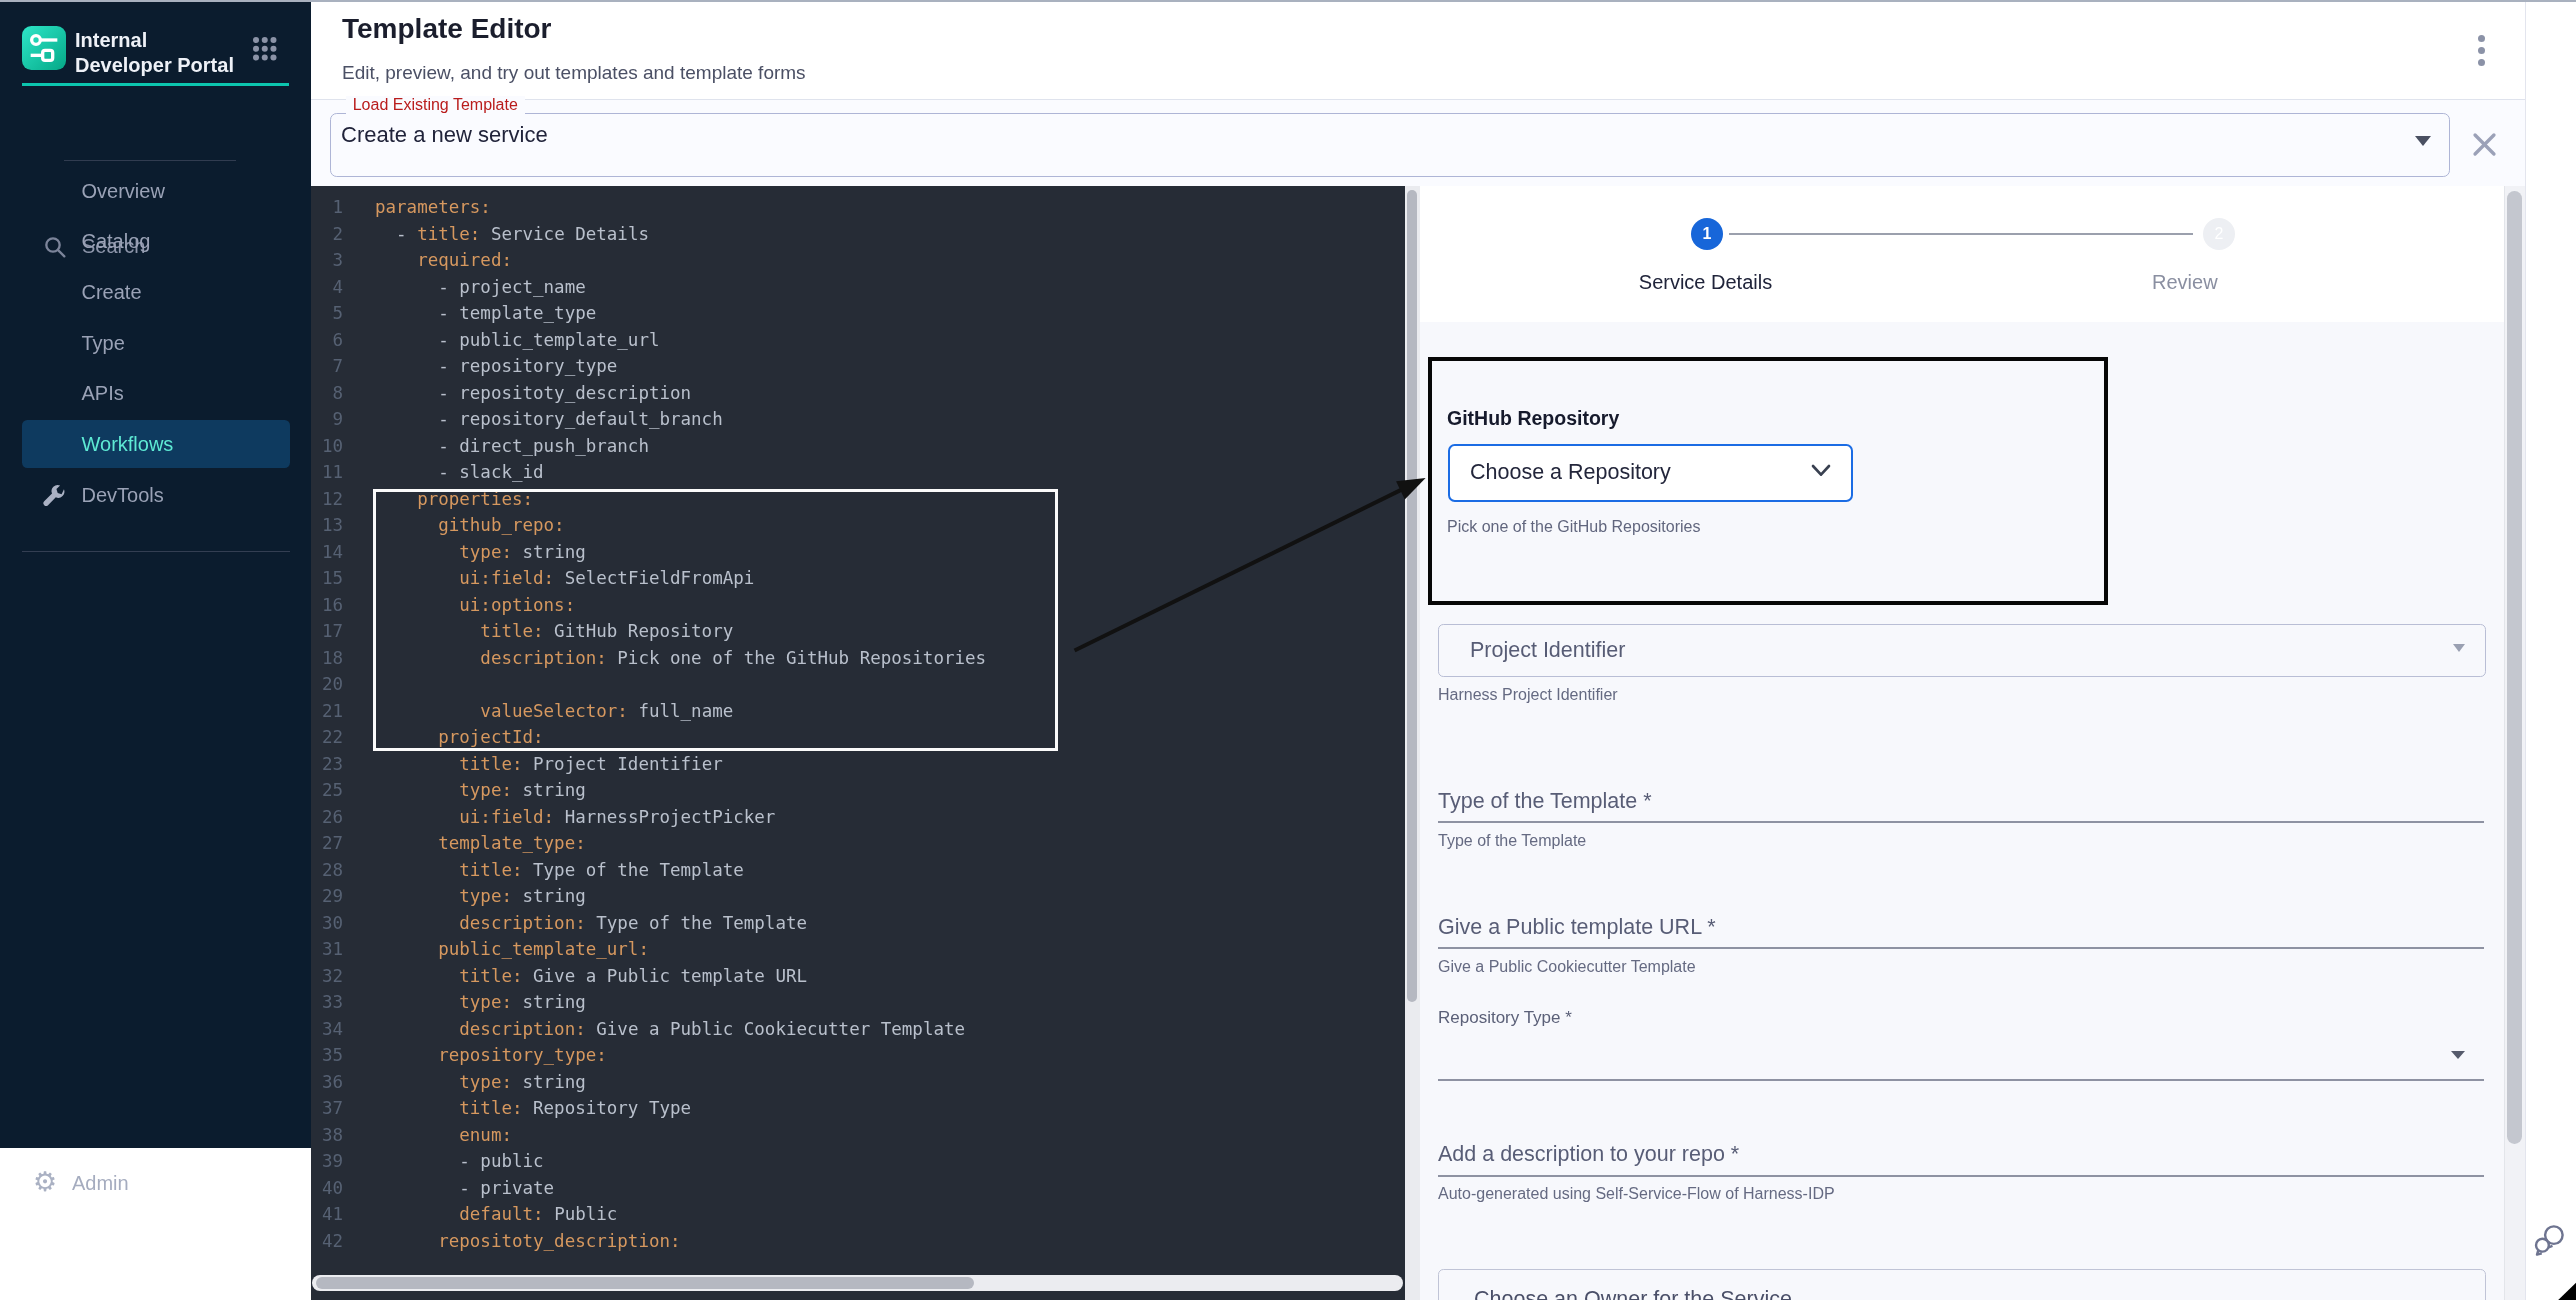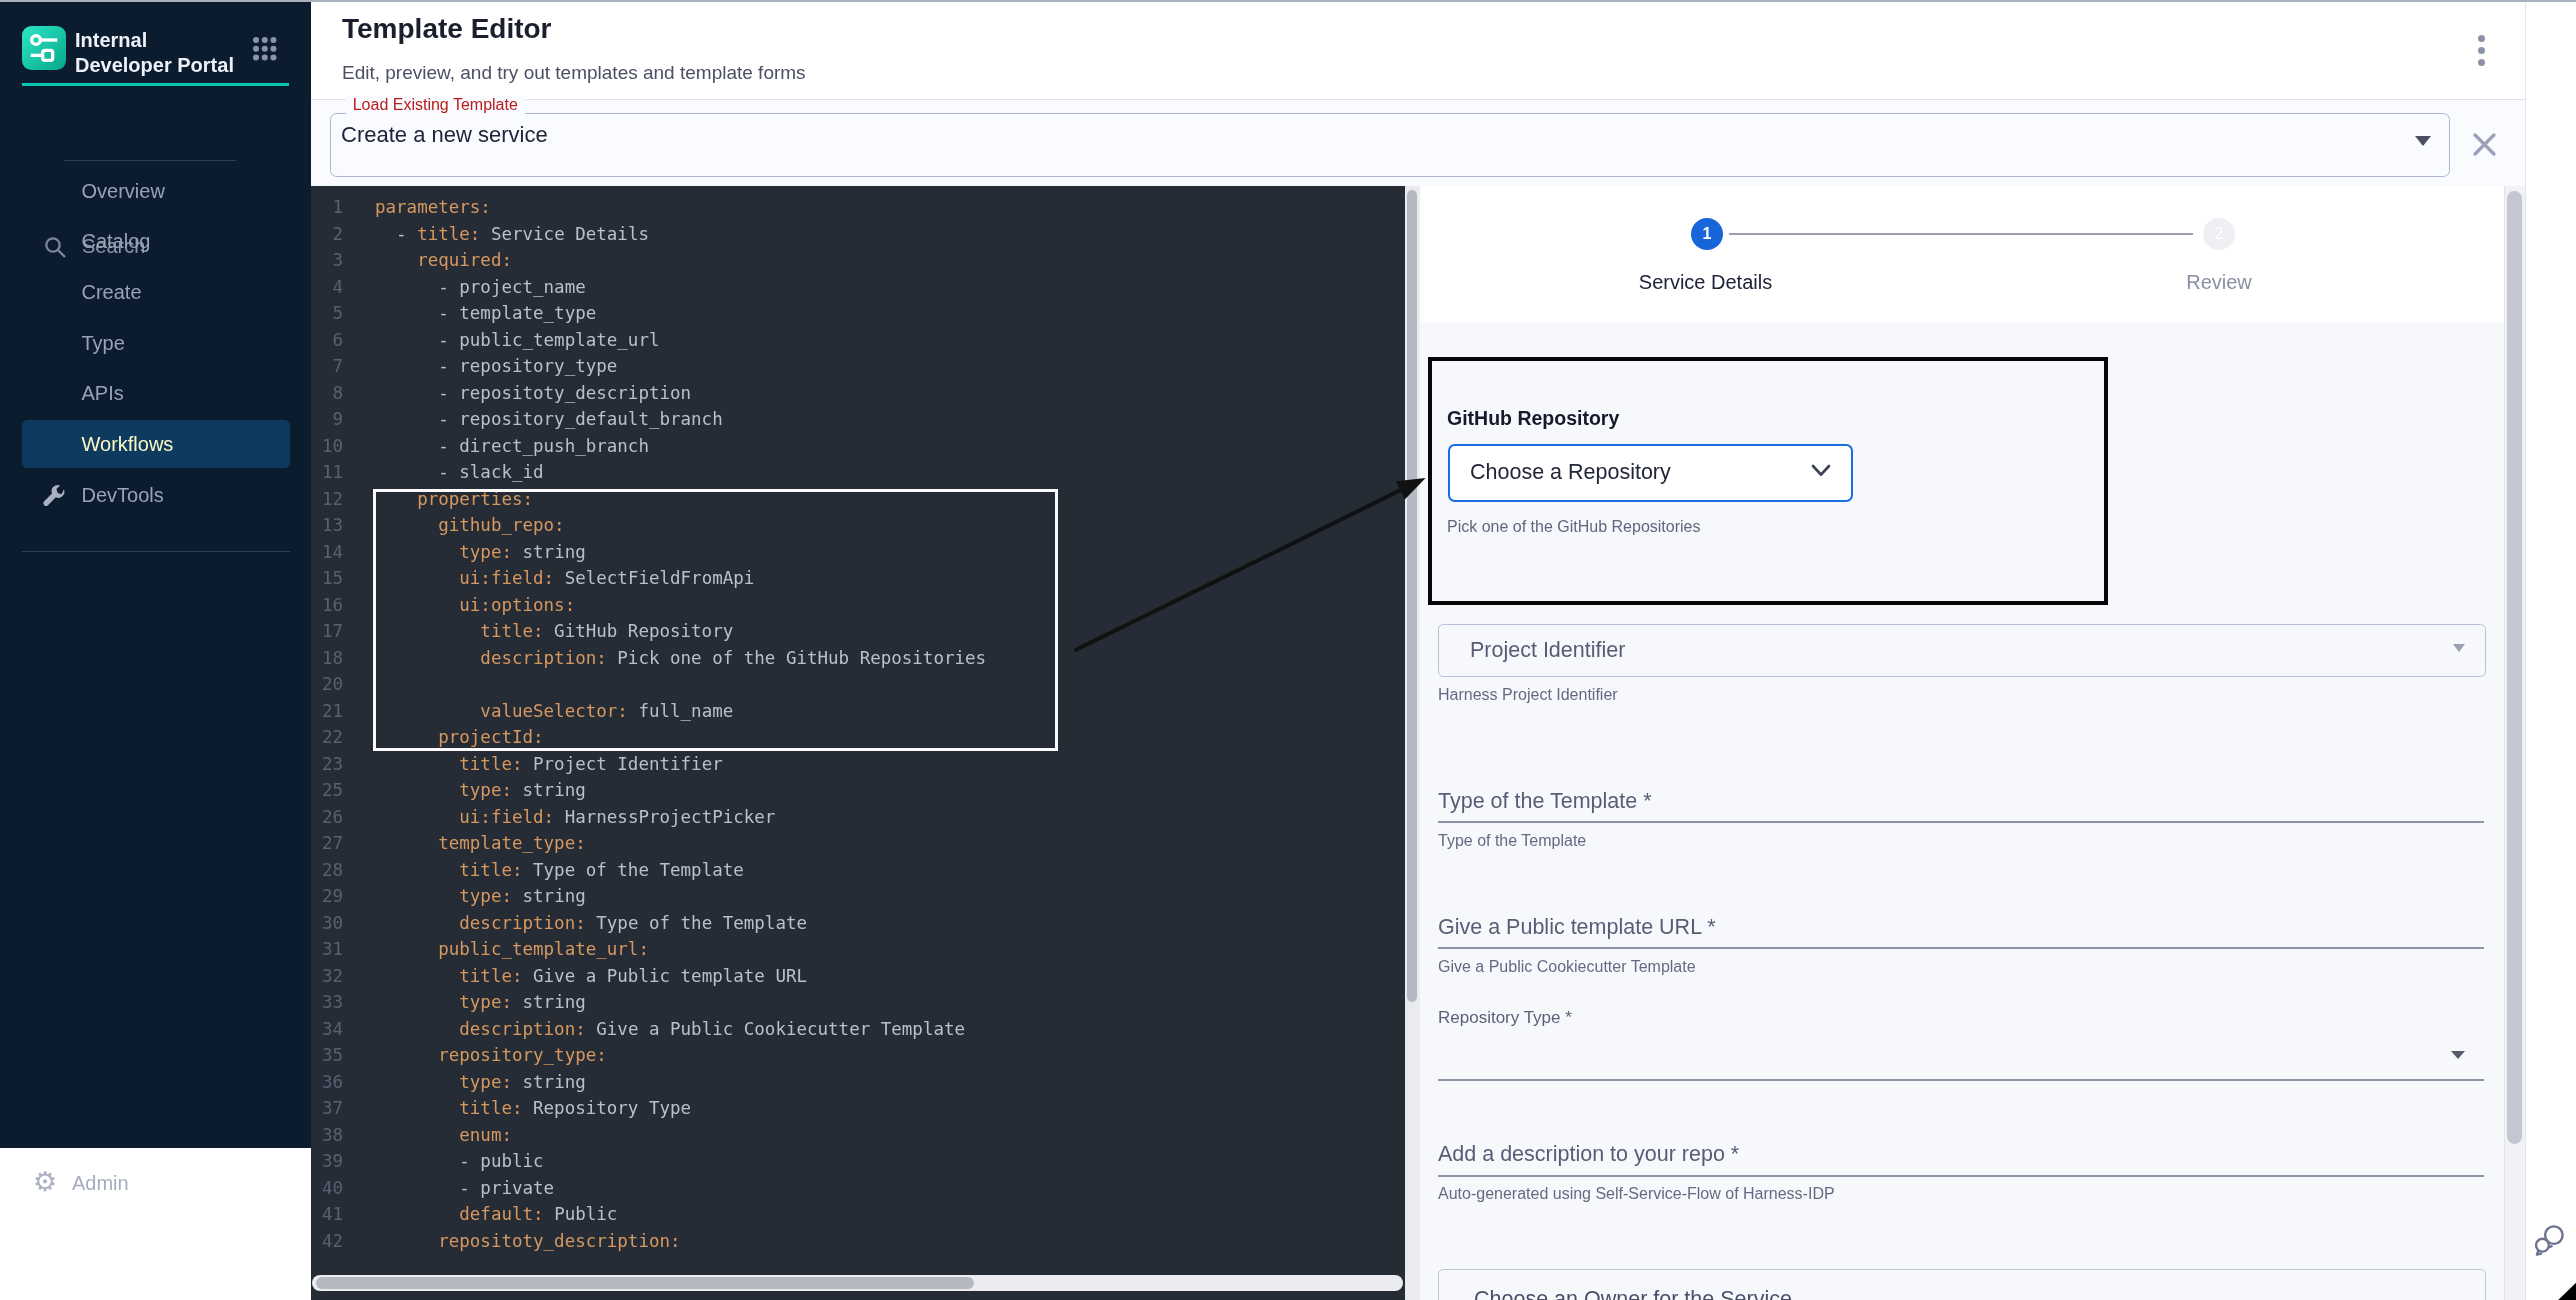--- a/index.html
+++ b/index.html
@@ -14,21 +14,21 @@
   #grid-icon{left:252px;top:36px;width:25.5px;height:25.5px}
   #teal-rule{left:21.5px;top:83px;width:267px;height:2.7px;background:#0cc5ae}
   #search-row{left:0;top:114px;width:311px;height:38px;cursor:pointer}
   #search-icon{left:43px;top:121px;width:24px;height:24px}
   #search-label{left:82px;top:121px;font-size:20px;color:#8d95aa}
   #search-rule{left:64px;top:160px;width:172px;height:1.3px;background:#313c50}
   #nav-list{left:0;top:167px;width:311px}
   .nav-item{position:relative;margin:0 21.5px 2.7px 21.5px;width:268px;height:48px;border-radius:5.4px;display:flex;align-items:center;cursor:pointer}
   .nav-item .nav-label{position:absolute;left:60px;font-size:20px;color:#9aa2b6}
   .nav-item.active{background:#0e3a5f}
-  .nav-item.active .nav-label{color:#fef9c3}
+  .nav-item.active .nav-label{color:#5eead4}
   .nav-ic{position:absolute;left:19.5px;top:11.4px;width:25.5px;height:25.5px}
   #admin-rule{left:21.5px;top:551px;width:268px;height:1.3px;background:#333e52}
   #admin-row{left:0;top:582px;width:311px;height:40px;cursor:pointer}
   #gear-icon{left:33px;top:585px;font-size:27px;color:#aab1c3;font-family:"DejaVu Sans",sans-serif;line-height:29.5px}
   #admin-label{left:72px;top:590px;font-size:20px;color:#a5acbf}
   #help-row{left:0;top:1165px;width:311px;height:43px;cursor:pointer}
   #user-row{left:0;top:1235px;width:311px;height:47px;cursor:pointer}
   
   #header-bg{left:311px;top:0;width:2214px;height:99px;background:#fff;border-bottom:1.3px solid #dfe3ed}
   #page-title{left:342px;top:13.4px;font-size:28px;font-weight:700;color:#1b1e2d}
@@ -57,21 +57,21 @@
   #editor-vthumb{left:1407px;top:190px;width:10px;height:812px;background:#b5b8c1;border-radius:5.4px;cursor:pointer}
   #editor-hscroll{left:312px;top:1275px;width:1091px;height:16px;background:#ebecf0;border-radius:8px;cursor:pointer}
   #editor-hthumb{left:316px;top:1277px;width:658px;height:12px;background:#b5b8c1;border-radius:6px;cursor:pointer}
   
   #panel{left:1420px;top:186px;width:1105px;height:1115px;background:#fff}
   #form-bg{left:1420px;top:322px;width:1105px;height:979px;background:#f7f8fc}
   #step1-circle{left:1691px;top:218px;width:32px;height:32px;border-radius:50%;background:#1766d9;color:#fff;font-size:16px;font-weight:600;display:flex;align-items:center;justify-content:center}
   #step-connector{left:1729px;top:233px;width:464px;height:2px;background:#9ba0ad}
   #step2-circle{left:2203px;top:218px;width:32px;height:32px;border-radius:50%;background:#edeff3;color:#fff;font-size:16px;display:flex;align-items:center;justify-content:center}
   #step1-label{left:1605px;top:271px;width:201px;text-align:center;font-size:20px;font-weight:500;color:#20243a}
-  #step2-label{left:2152px;top:271px;width:134px;text-align:center;font-size:20px;color:#8a8fa1}
+  #step2-label{left:2152px;top:271px;width:134px;text-align:left;font-size:20px;color:#8a8fa1}
   #form-annotation-box{left:1428px;top:357px;width:672px;height:240px;border:4.7px solid #070707;z-index:20;pointer-events:none}
   #gh-label{left:1447px;top:407px;font-size:19.5px;font-weight:700;color:#161a2c}
   #gh-select{left:1448px;top:444px;width:401px;height:54px;background:#fff;border:2px solid #1b6ce4;border-radius:6.7px;cursor:pointer}
   #gh-value{left:1470px;top:460px;font-size:21.5px;color:#23263b}
   #gh-chevron{left:1811px;top:464px;width:20px;height:13.4px}
   #gh-helper{left:1447px;top:518px;font-size:16px;color:#61667e}
   #pi-box{left:1438px;top:624px;width:1046px;height:51px;border:1.3px solid #b9bed5;border-radius:5.4px;cursor:pointer}
   #pi-value{left:1470px;top:638px;font-size:21.5px;color:#575c75}
   #pi-caret{left:2453px;top:644px;width:0;height:0;border-left:6.7px solid transparent;border-right:6.7px solid transparent;border-top:8px solid #9aa0b2}
   #pi-helper{left:1438px;top:686px;font-size:16px;color:#656a82}

